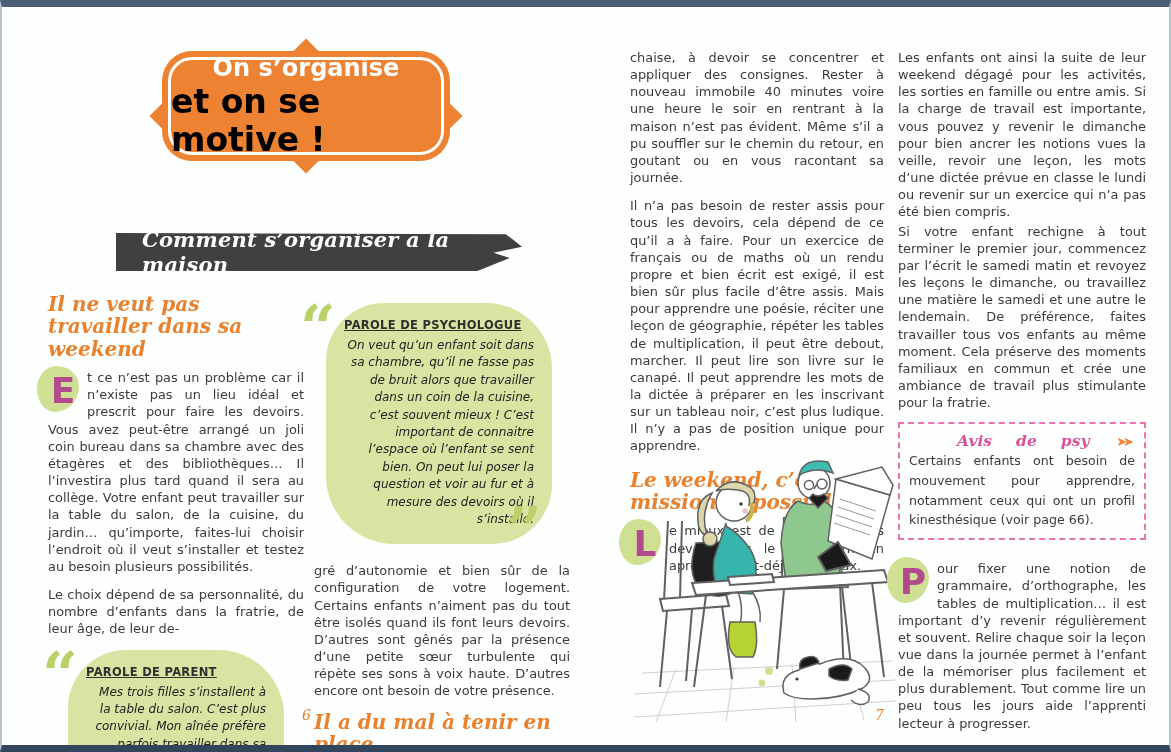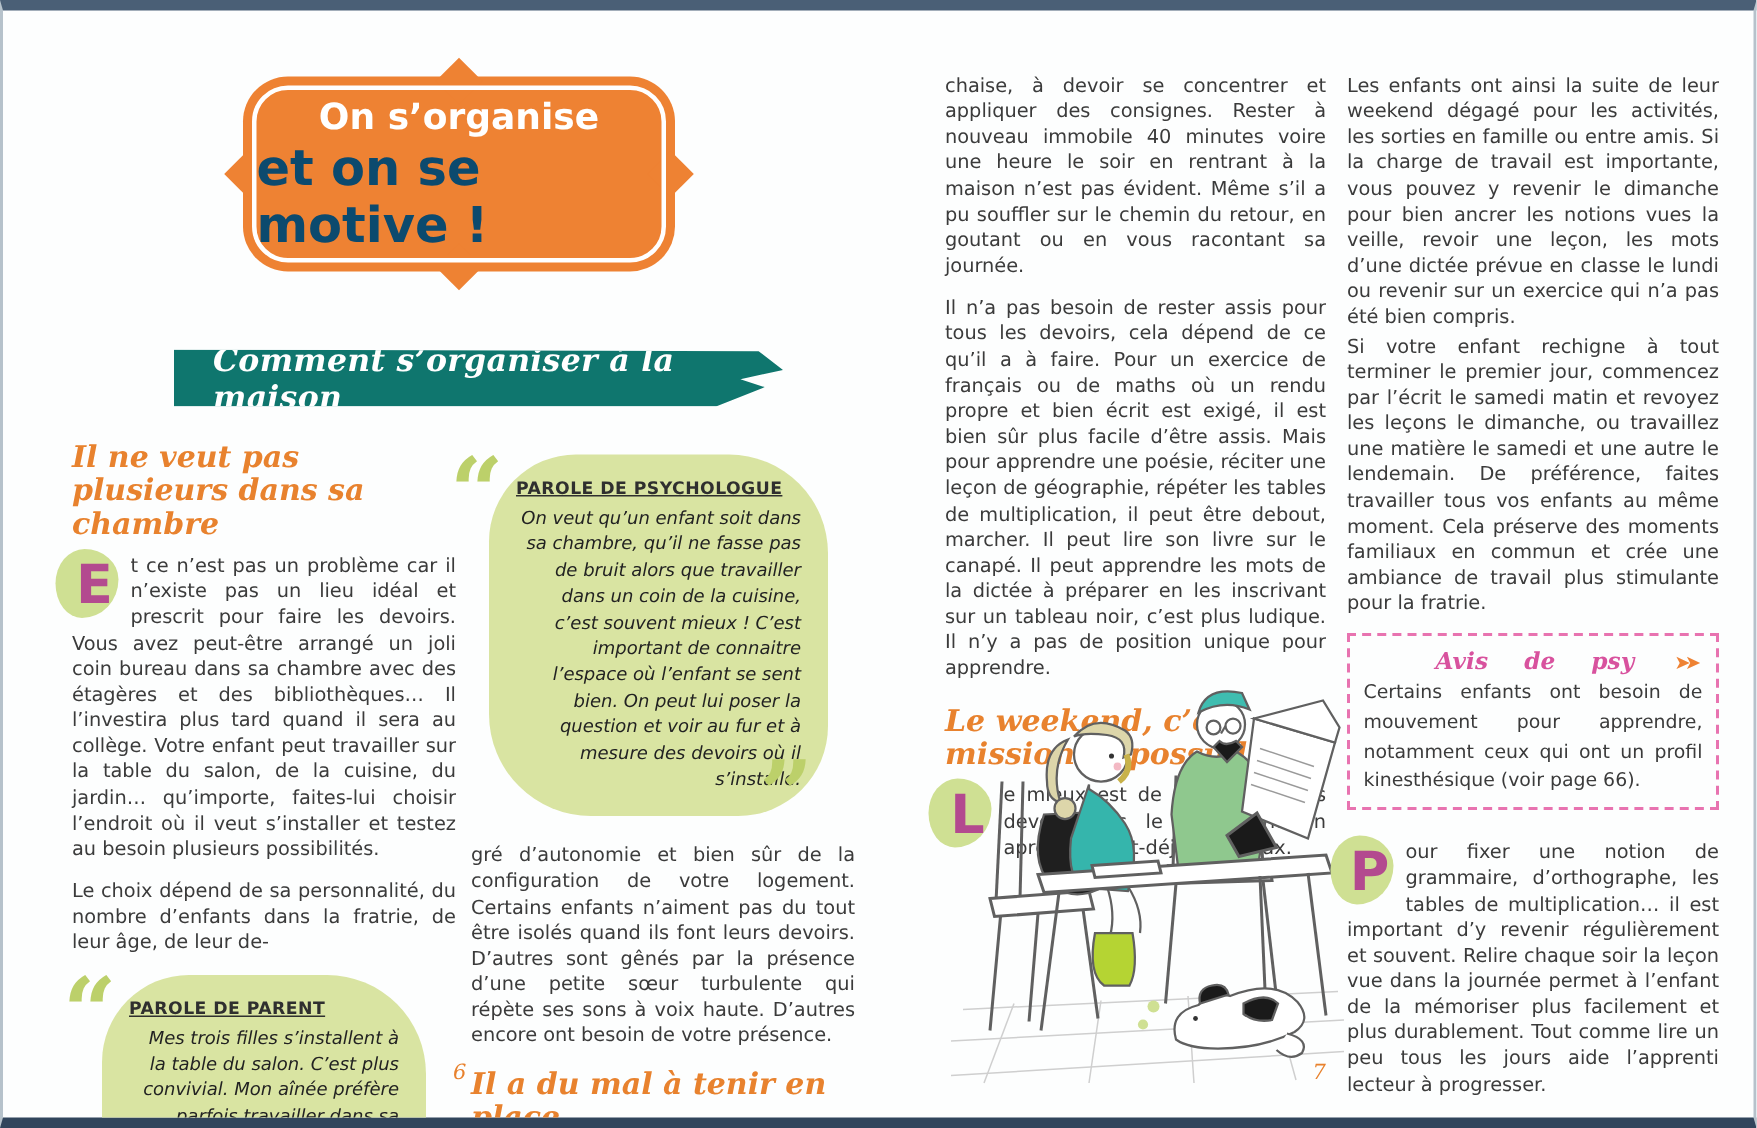--- a/index.html
+++ b/index.html
@@ -4,33 +4,33 @@
 <style>
   html,body { margin:0; padding:0; background:#eef2f5; }
   .sheet {
     position:relative; width:1171px; height:752px; box-sizing:border-box;
     background:#fdfefe; overflow:hidden;
     border-top:7px solid #4a5f76; border-bottom:7px solid #31455c;
     border-left:2px solid #b6c2cb; border-right:2px solid #b6c2cb;
     font-family:"DejaVu Sans", sans-serif;
   }
   
-  .badge { position:absolute; left:160px; top:44px; width:288px; height:130px;
+  .badge { position:absolute; left:160px; top:44px; width:288px; height:110px;
            background:#ee8233; border-radius:30px; }
   .badge-inner { position:absolute; inset:6px; border:3px solid #fff; border-radius:24px;
            display:flex; flex-direction:column; align-items:center; justify-content:center; }
   .badge .tip { position:absolute; width:22px; height:22px; background:#ee8233; transform:rotate(45deg); }
   .tip-top    { left:133px; top:-8px; }
   .tip-bottom { left:133px; bottom:-8px; }
   .tip-left   { left:-8px; top:54px; }
   .tip-right  { right:-8px; top:54px; }
   .badge-line1 { position:relative; color:#fff; font-size:24px; font-weight:bold; line-height:1.25; }
-  .badge-line2 { position:relative; color:#0c4a6e; font-size:33px; font-weight:bold; line-height:1.15; }
-  
-  .banner { position:absolute; left:114px; top:226px; width:406px; height:38px; background:#0f766e;
+  .badge-line2 { position:relative; color:#000000; font-size:33px; font-weight:bold; line-height:1.15; }
+  
+  .banner { position:absolute; left:114px; top:226px; width:406px; height:38px; background:#404040;
             clip-path:polygon(0 0, 96% 3%, 100% 36%, 93% 52%, 97% 66%, 89% 100%, 0 100%);
             display:flex; align-items:center; padding-left:26px; box-sizing:border-box; }
   .banner-text { color:#fff; font-family:"DejaVu Serif", serif; font-style:italic; font-weight:bold;
             font-size:21px; letter-spacing:.2px; }
   
   .col { position:absolute; }
   .lp-col1 { left:46px;  top:286px; width:256px; }
   .lp-col2 { left:312px; top:296px; width:256px; }
   .rp-col1 { left:628px; top:42px;  width:254px; }
   .rp-col2 { left:896px; top:42px;  width:248px; }
@@ -83,21 +83,21 @@
       <span class="badge-line1">On s’organise</span>
       <span class="badge-line2">et on se motive !</span>
     </div>
   </div>
 
   <div class="banner">
     <span class="banner-text">Comment s’organiser à la maison</span>
   </div>
 
   <div class="col lp-col1">
-    <h2 class="section">Il ne veut pas plusieurs dans sa chambre</h2>
+    <h2 class="section">Il ne veut pas travailler dans sa weekend</h2>
     <p class="body">
       <span class="dropcap">
           <i class="blob"></i>
           <b>E</b>
         </span><span>t ce n’est pas un problème car il n’existe pas un lieu idéal et prescrit pour faire les devoirs. Vous avez peut-être arrangé un joli coin bureau dans sa chambre avec des étagères et des bibliothèques… Il l’investira plus tard quand il sera au collège. Votre enfant peut travailler sur la table du salon, de la cuisine, du jardin… qu’importe, faites-lui choisir l’endroit où il veut s’installer et testez au besoin plusieurs possibilités.</span>
     </p>
     <p class="body">Le choix dépend de sa personnalité, du nombre d’enfants dans la fratrie, de leur âge, de leur de-</p>
     <div class="bubble parent-bubble">
       <span class="qmark q-open">“</span>
       <span class="bubble-title">PAROLE DE PARENT</span>

